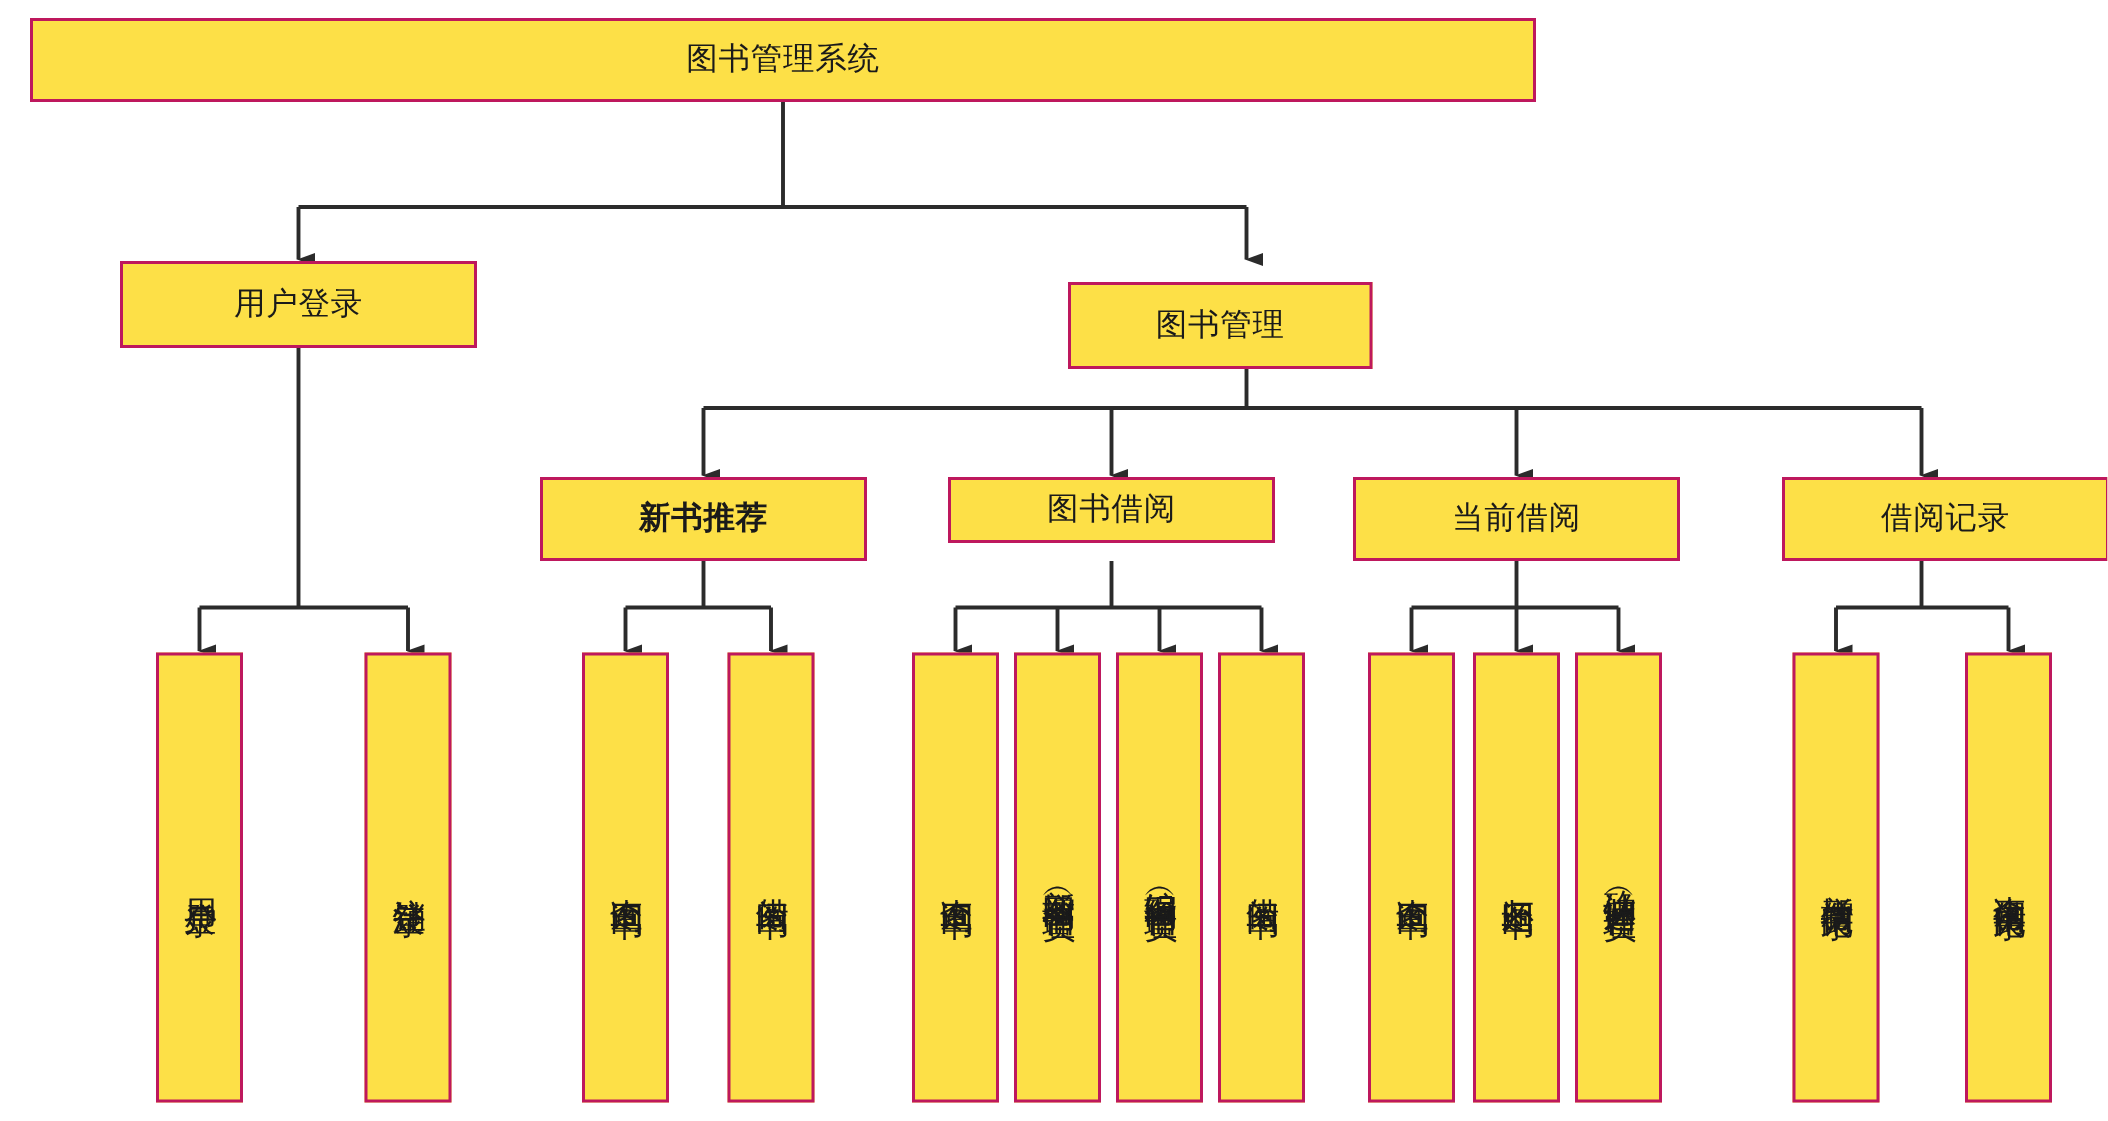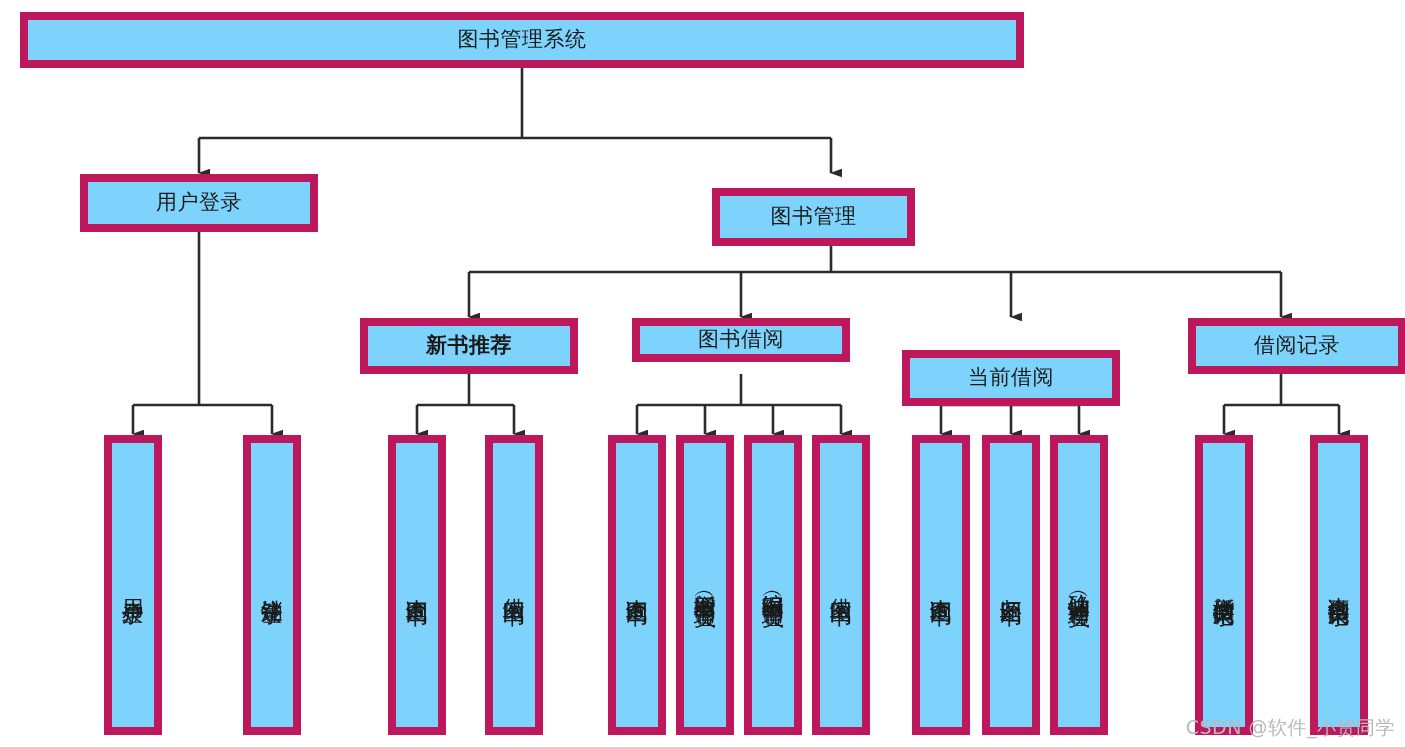--- a/index.html
+++ b/index.html
@@ -20,22 +20,22 @@
   #diagram-svg {
     position: absolute;
     left: 0;
     top: 0;
     width: 1405px;
     height: 747px;
   }
   .node-box {
     position: absolute;
     box-sizing: border-box;
-    background: #7dd3fc;
-    border: 8px solid #be185d;
+    background: #fde047;
+    border: 2px solid #be185d;
     display: flex;
     align-items: center;
     justify-content: center;
   }
   .node-label {
     color: #1a1a1a;
     font-size: 21px;
     line-height: 1.22;
     letter-spacing: 0.5px;
     white-space: nowrap;
@@ -122,21 +122,21 @@
       </div>
       <div class="node-box" style="left: 712px; top: 188px; width: 203px; height: 58px;">
         <span class="node-label">图书管理</span>
       </div>
       <div class="node-box" style="left: 360px; top: 318px; width: 218px; height: 56px; font-weight: bold;">
         <span class="node-label">新书推荐</span>
       </div>
       <div class="node-box" style="left: 632px; top: 318px; width: 218px; height: 44px;">
         <span class="node-label">图书借阅</span>
       </div>
-      <div class="node-box" style="left: 902px; top: 318px; width: 218px; height: 56px; margin-top: 32px;">
+      <div class="node-box" style="left: 902px; top: 318px; width: 218px; height: 56px;">
         <span class="node-label">当前借阅</span>
       </div>
       <div class="node-box" style="left: 1172px; top: 318px; width: 218px; height: 56px; margin-left: 16px;">
         <span class="node-label">借阅记录</span>
       </div>
       <div class="node-box leaf" style="left: 104px; top: 435px; width: 58px; height: 300px;">
         <span class="node-label">用户登录</span>
       </div>
       <div class="node-box leaf" style="left: 243px; top: 435px; width: 58px; height: 300px;">
         <span class="node-label">注销登录</span>
@@ -169,15 +169,14 @@
         <span class="node-label">确认归还（管理员）</span>
       </div>
       <div class="node-box leaf" style="left: 1195px; top: 435px; width: 58px; height: 300px;">
         <span class="node-label">新增借阅记录</span>
       </div>
       <div class="node-box leaf" style="left: 1310px; top: 435px; width: 58px; height: 300px;">
         <span class="node-label">查询借阅记录</span>
       </div>
     </div>
 
-  <div id="watermark">CSDN @软件_小贺同学</div>
 
 </div>
 
 </body></html>

